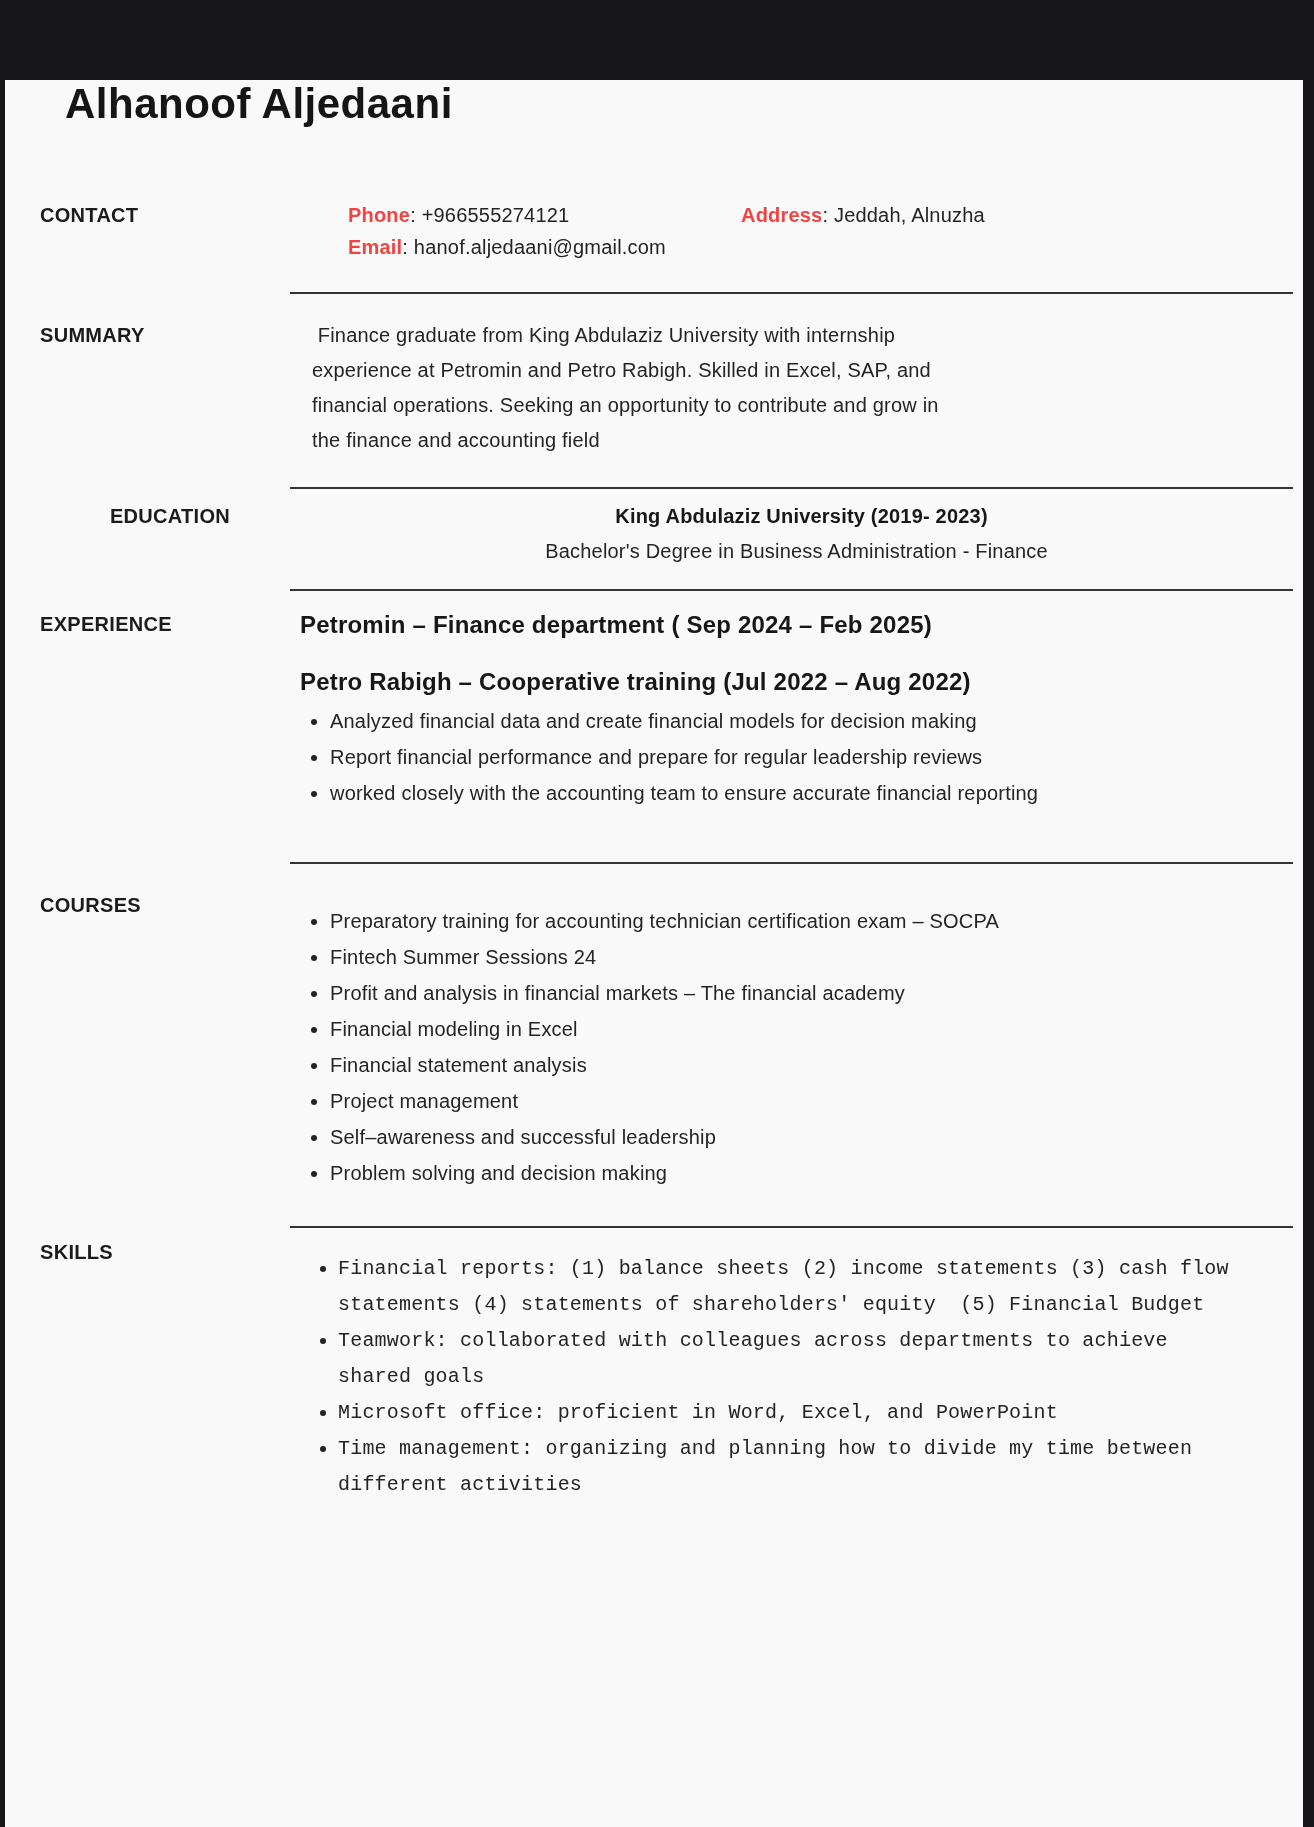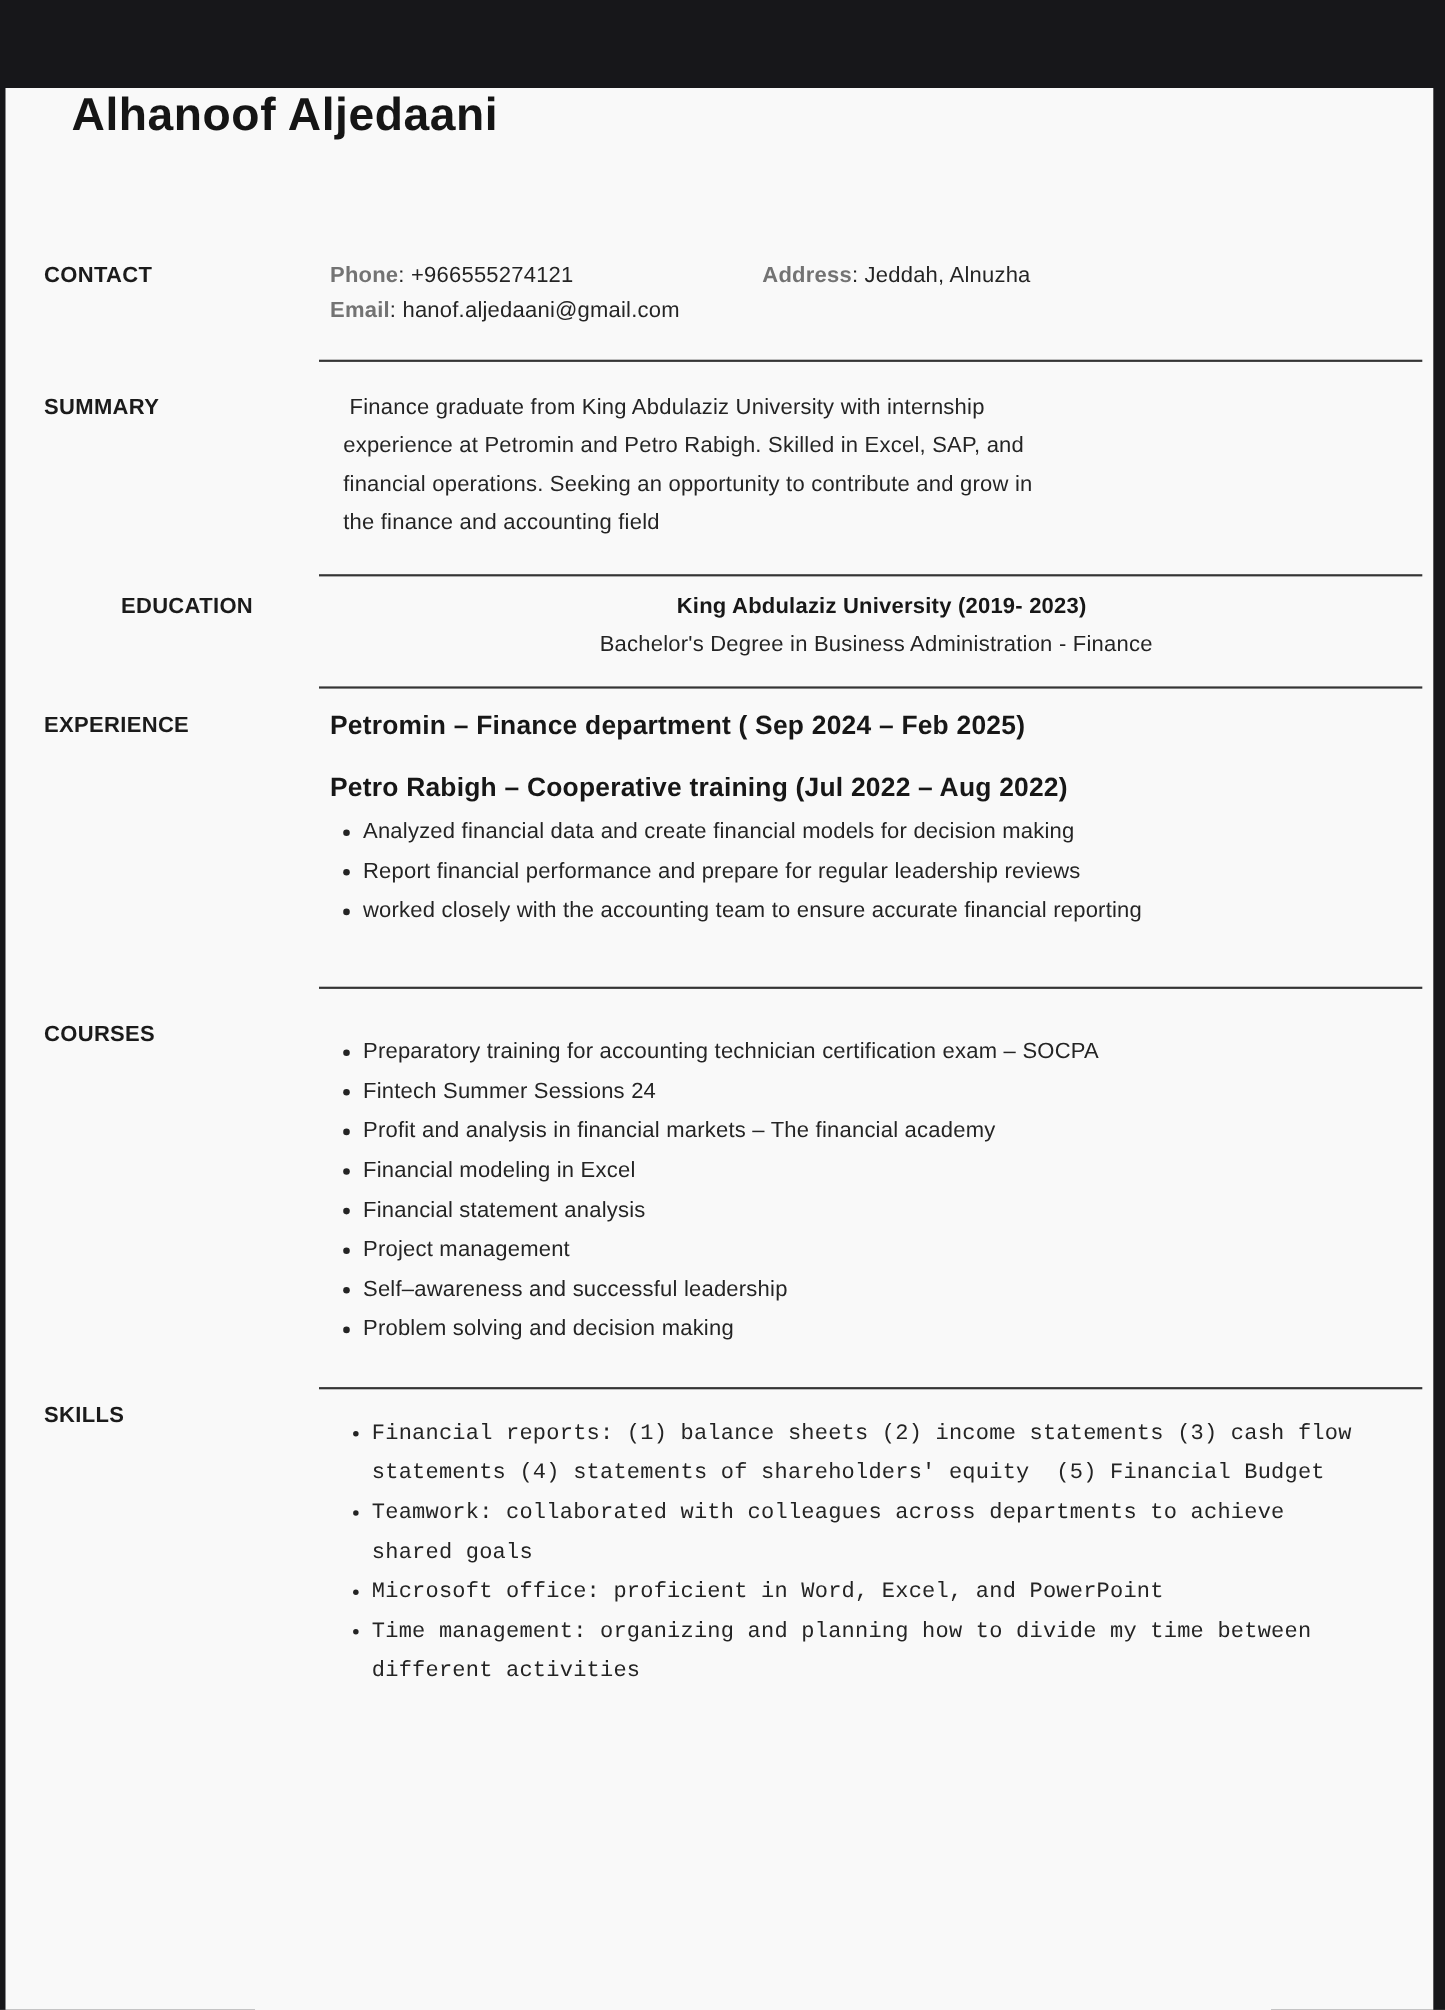--- a/index.html
+++ b/index.html
@@ -43,25 +43,25 @@
     font-size: 20px;
     line-height: 35px;
     letter-spacing: 0.2px;
     color: #242424;
   }
   .divider {
     height: 2px;
     background: #353535;
     margin-left: 250px;
   }
-  .b { font-weight: 700; color: #737373; }
+  .b { font-weight: 700; color: #ef4444; }
   .line { display: block; white-space: pre-wrap; }
 
   
-  .section.contact { margin-top: 106px; }
+  .section.contact { margin-top: 71px; gap: 48px; }
   .contact .label { line-height: 32px; }
   .contact-grid {
     display: grid;
     grid-template-columns: 393px 1fr;
     font-size: 20px;
     line-height: 32px;
   }
   .contact-item { white-space: pre-wrap; }
   .contact-item.email { grid-column: 1 / -1; }
   .divider.d1 { margin-top: 29px; }

